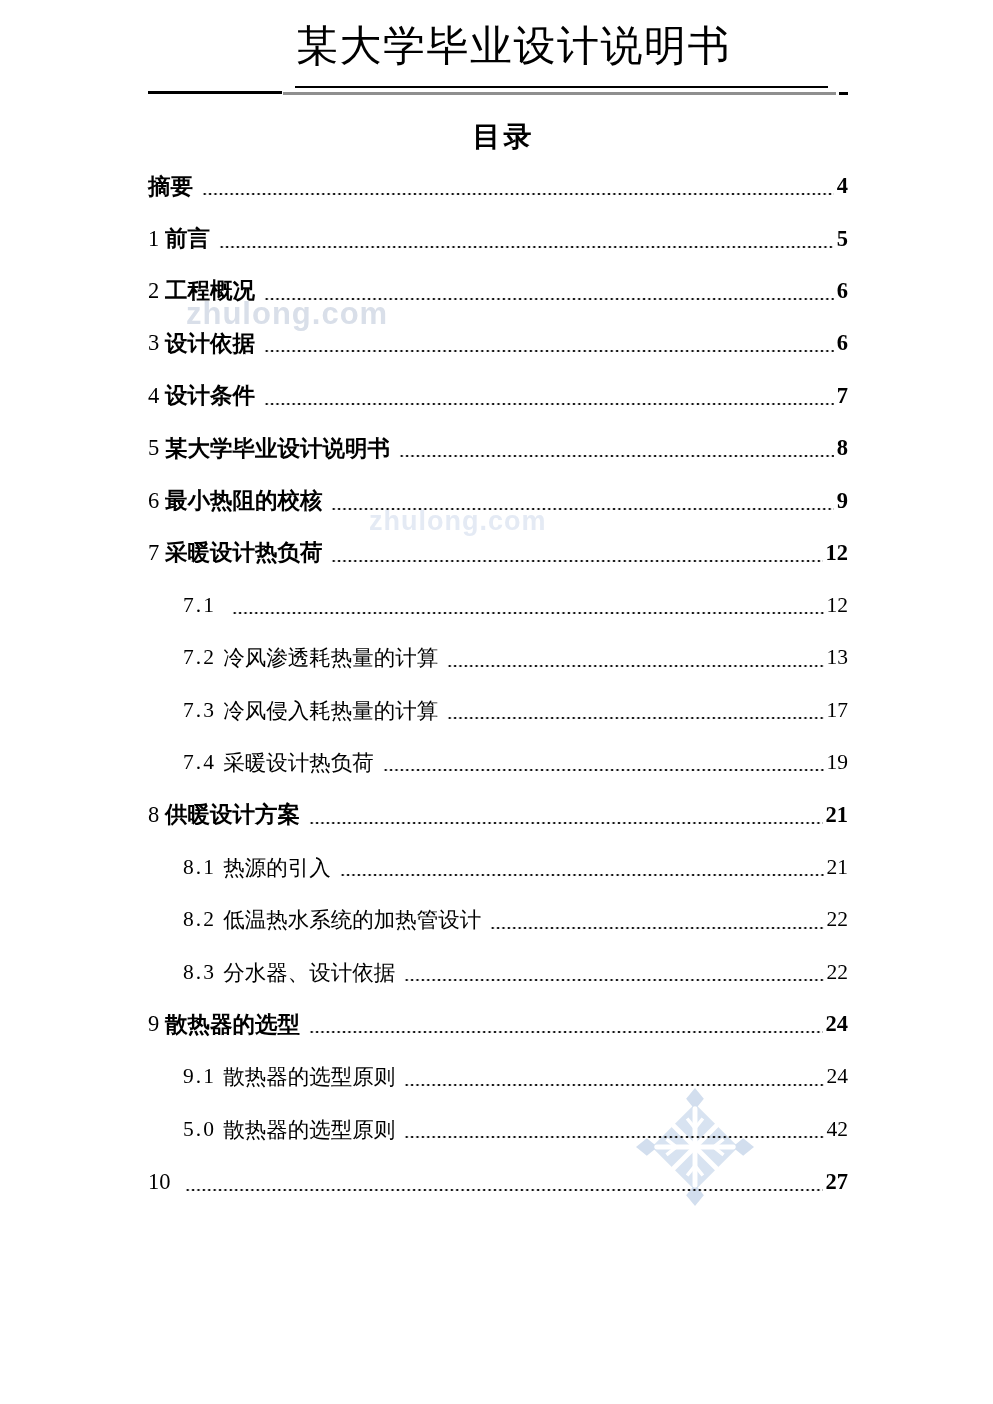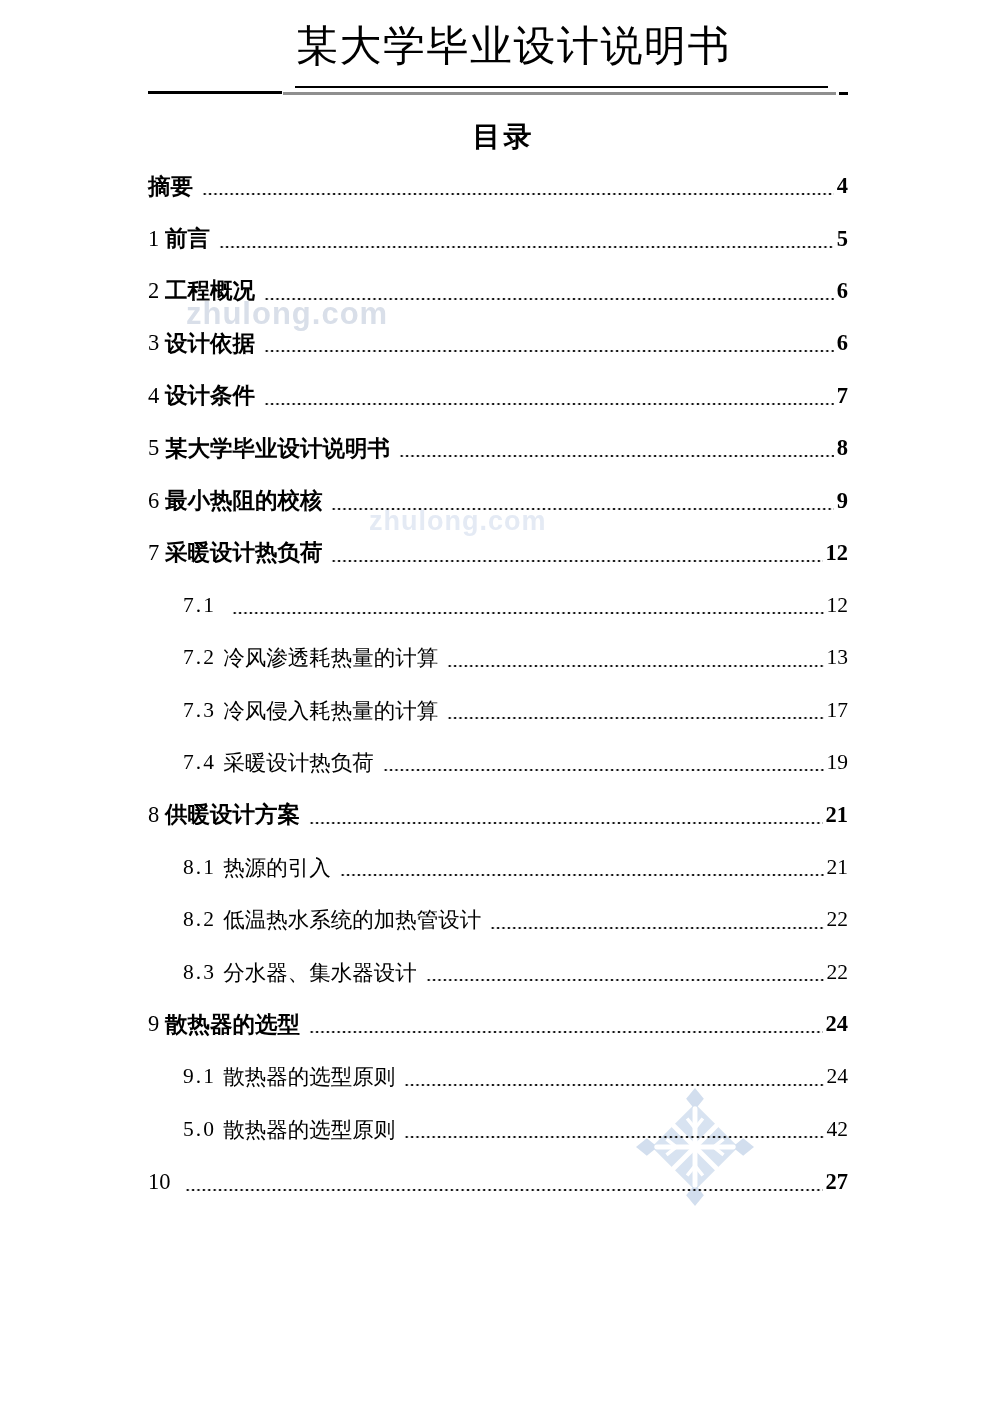--- a/index.html
+++ b/index.html
@@ -212,21 +212,21 @@
     <span class="toc-page">21</span>
   </div>
       <div class="toc-row lvl2">
     <span class="toc-prefix">8.2 </span>
     <span class="toc-title">低温热水系统的加热管设计</span>
     <span class="leader"></span>
     <span class="toc-page">22</span>
   </div>
       <div class="toc-row lvl2">
     <span class="toc-prefix">8.3 </span>
-    <span class="toc-title">分水器、集水器设计</span>
+    <span class="toc-title">分水器、设计依据</span>
     <span class="leader"></span>
     <span class="toc-page">22</span>
   </div>
       <div class="toc-row lvl1">
     <span class="toc-prefix">9 </span>
     <span class="toc-title">散热器的选型</span>
     <span class="leader"></span>
     <span class="toc-page">24</span>
   </div>
       <div class="toc-row lvl2">

